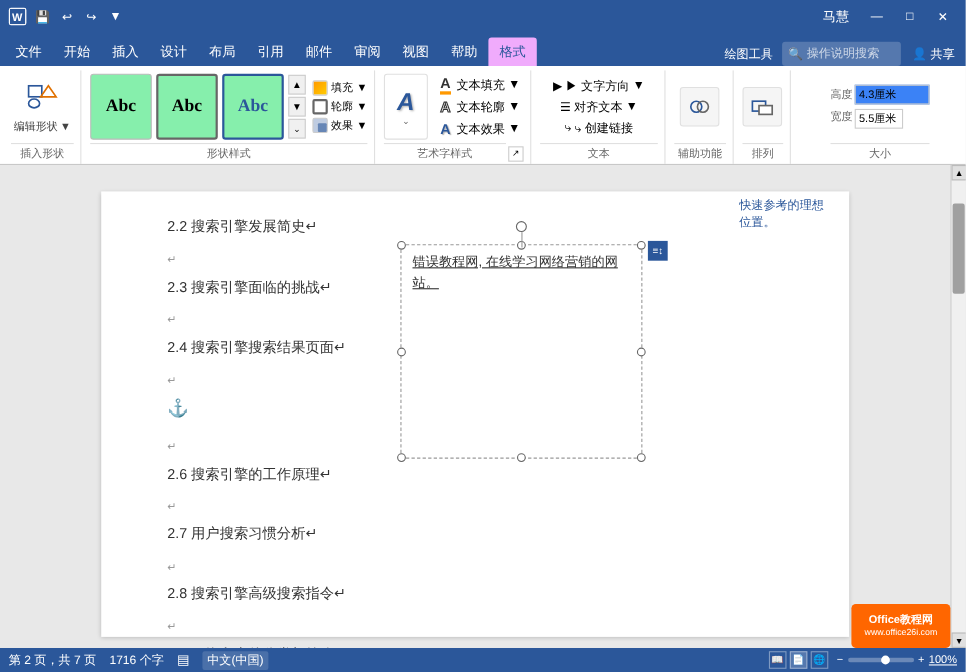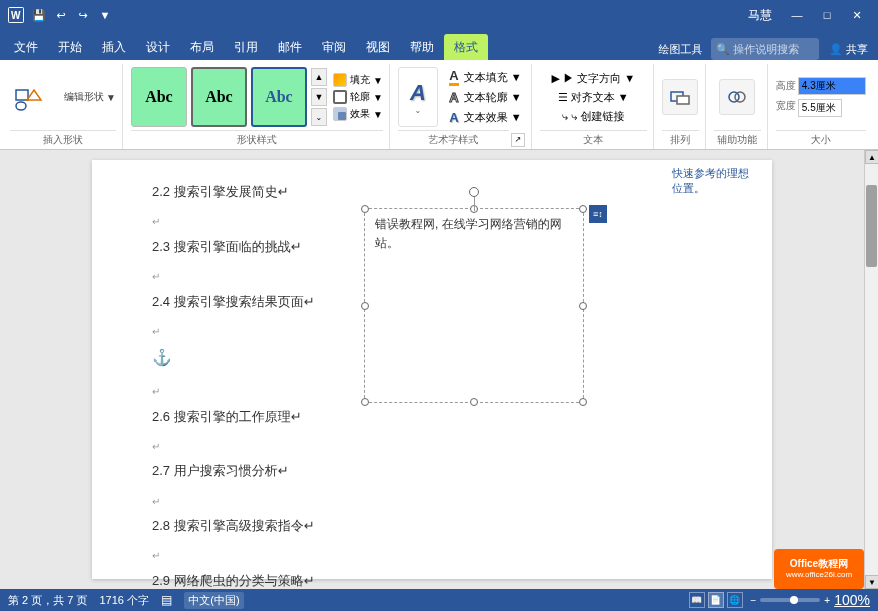--- a/index.html
+++ b/index.html
@@ -37,21 +37,21 @@
     .ribbon-tab {
       height: 26px;
       padding: 0 10px;
       display: flex;
       align-items: center;
       color: white;
       font-size: 12px;
       cursor: pointer;
       border-radius: 3px 3px 0 0;
     }
-    .ribbon-tab.active { background: #bef264; color: #2b579a; font-weight: 500; font-family: Liberation Serif, serif; }
+    .ribbon-tab.active { background: #f0abfc; color: #2b579a; font-weight: 500; font-family: Liberation Serif, serif; }
 
     .ribbon-tabs-right { margin-left: auto; display: flex; align-items: center; gap: 4px; }
     .search-box { display: flex; align-items: center; background: rgba(255,255,255,0.2); border-radius: 3px; padding: 2px 6px; height: 22px; }
     .search-box input { background: transparent; border: none; outline: none; color: white; font-size: 11px; width: 80px; }
     .search-box input::placeholder { color: rgba(255,255,255,0.7); }
     .share-btn { color: white; font-size: 11px; display: flex; align-items: center; gap: 3px; cursor: pointer; padding: 2px 6px; }
 
     
     .ribbon {
       height: 90px;
@@ -63,21 +63,21 @@
       gap: 2px;
     }
     .ribbon-group {
       display: flex;
       flex-direction: column;
       align-items: center;
       border-right: 1px solid #e0e0e0;
       padding: 0 6px;
       min-width: fit-content;
     }
-    .ribbon-group:last-child { border-right: none; }
+    .ribbon-group:last-child { border-right: none; margin-left: 28px; }
     .ribbon-group-content { display: flex; align-items: center; gap: 4px; flex: 1; padding: 2px 0; }
     .ribbon-group-label { font-size: 10px; color: #666; padding: 2px 0; border-top: 1px solid #e0e0e0; width: 100%; text-align: center; margin-top: auto; }
 
     
     .style-box { width: 56px; height: 60px; border: 1px solid #c0c0c0; display: flex; align-items: center; justify-content: center; cursor: pointer; border-radius: 3px; font-size: 13px; background: #86efac; }
     .style-box.style1 { border: 1px solid #bbb; }
     .style-box.style2 { border: 2px solid #666; }
     .style-box.style3 { border: 2px solid #2b579a; }
     .style-nav { display: flex; flex-direction: column; gap: 2px; }
     .style-nav-btn { width: 16px; height: 18px; background: #f0f0f0; border: 1px solid #ccc; cursor: pointer; display: flex; align-items: center; justify-content: center; font-size: 9px; }
@@ -90,20 +90,21 @@
       overflow: hidden;
       position: relative;
     }
 
     .doc-scroll-area {
       flex: 1;
       overflow: hidden;
       padding: 10px 40px;
       display: flex;
       justify-content: center;
+      margin-top: 14px;
     }
 
     .doc-page {
       width: 680px;
       background: white;
       box-shadow: 0 1px 4px rgba(0,0,0,0.2);
       padding: 20px 60px;
       position: relative;
       min-height: 100%;
     }
@@ -115,21 +116,21 @@
     .floating-box {
       position: absolute;
       left: 272px;
       top: 48px;
       width: 220px;
       height: 195px;
       border: 1px dashed #999;
       background: white;
       cursor: move;
     }
-    .floating-box-inner { padding: 6px 10px; font-size: 12px; color: #333; line-height: 1.6; }
+    .floating-box-inner { padding: 6px 10px; font-size: 12px; color: #333; line-height: 1.6; text-decoration: underline; }
     
     .handle { width: 8px; height: 8px; background: white; border: 1px solid #666; position: absolute; border-radius: 50%; }
     .handle.tl { top: -4px; left: -4px; }
     .handle.tm { top: -4px; left: calc(50% - 4px); }
     .handle.tr { top: -4px; right: -4px; }
     .handle.ml { top: calc(50% - 4px); left: -4px; }
     .handle.mr { top: calc(50% - 4px); right: -4px; }
     .handle.bl { bottom: -4px; left: -4px; }
     .handle.bm { bottom: -4px; left: calc(50% - 4px); }
     .handle.br { bottom: -4px; right: -4px; }
@@ -232,21 +233,21 @@
     <div class="share-btn">
       <span>👤</span>
       <span>共享</span>
     </div>
   </div>
 </div>
 
 <div class="ribbon">
 
   <div class="ribbon-group" style="min-width:70px;">
-    <div class="ribbon-group-content" style="flex-direction:row;gap:16px;align-items:center;">
+    <div class="ribbon-group-content" style="flex-direction:column;gap:4px;align-items:center;">
       <div style="display:flex;gap:4px;align-items:center;">
         <div style="width:38px;height:38px;display:flex;flex-direction:column;align-items:center;justify-content:center;cursor:pointer;border-radius:3px;">
           <svg width="30" height="30" viewBox="0 0 30 30">
             <rect x="2" y="8" width="12" height="10" fill="none" stroke="#2b579a" stroke-width="1.5"></rect>
             <polygon points="20,8 27,18 13,18" fill="none" stroke="#e07000" stroke-width="1.5"></polygon>
             <ellipse cx="7" cy="24" rx="5" ry="4" fill="none" stroke="#2b579a" stroke-width="1.5"></ellipse>
           </svg>
         </div>
       </div>
       <div style="font-size:10px;color:#444;cursor:pointer;display:flex;align-items:center;gap:2px;">
@@ -345,42 +346,42 @@
         <span>▼</span>
       </div>
       <div style="display:flex;align-items:center;gap:3px;cursor:pointer;font-size:11px;padding:1px 4px;border-radius:2px;">
         <span style="font-size:11px;">⤷</span>
         <span style="font-size:11px;">⤷ 创建链接</span>
       </div>
     </div>
     <div class="ribbon-group-label">文本</div>
   </div>
 
+  <div class="ribbon-group" style="min-width:60px;">
+    <div class="ribbon-group-content" style="flex-direction:column;align-items:center;justify-content:center;gap:4px;">
+      <div style="width:36px;height:36px;background:#f5f5f5;border:1px solid #e0e0e0;border-radius:3px;display:flex;align-items:center;justify-content:center;cursor:pointer;">
+        <svg width="22" height="22" viewBox="0 0 22 22">
+          <circle cx="8" cy="11" r="5" fill="none" stroke="#2b579a" stroke-width="1.5"></circle>
+          <circle cx="14" cy="11" r="5" fill="none" stroke="#666" stroke-width="1.5"></circle>
+        </svg>
+      </div>
+    </div>
+    <div class="ribbon-group-label">辅助功能</div>
+  </div>
+
   <div class="ribbon-group" style="min-width:50px;">
     <div class="ribbon-group-content" style="flex-direction:column;align-items:center;justify-content:center;gap:4px;">
       <div style="width:36px;height:36px;background:#f5f5f5;border:1px solid #e0e0e0;border-radius:3px;display:flex;align-items:center;justify-content:center;cursor:pointer;">
         <svg width="22" height="22" viewBox="0 0 22 22">
           <rect x="2" y="6" width="12" height="9" fill="none" stroke="#2b579a" stroke-width="1.5"></rect>
           <rect x="8" y="10" width="12" height="8" fill="white" stroke="#666" stroke-width="1.5"></rect>
         </svg>
       </div>
     </div>
     <div class="ribbon-group-label">排列</div>
-  </div>
-
-  <div class="ribbon-group" style="min-width:60px;">
-    <div class="ribbon-group-content" style="flex-direction:column;align-items:center;justify-content:center;gap:4px;">
-      <div style="width:36px;height:36px;background:#f5f5f5;border:1px solid #e0e0e0;border-radius:3px;display:flex;align-items:center;justify-content:center;cursor:pointer;">
-        <svg width="22" height="22" viewBox="0 0 22 22">
-          <circle cx="8" cy="11" r="5" fill="none" stroke="#2b579a" stroke-width="1.5"></circle>
-          <circle cx="14" cy="11" r="5" fill="none" stroke="#666" stroke-width="1.5"></circle>
-        </svg>
-      </div>
-    </div>
-    <div class="ribbon-group-label">辅助功能</div>
   </div>
 
   <div class="ribbon-group" style="min-width:60px;border-right:none;">
     <div class="ribbon-group-content" style="flex-direction:column;align-items:center;justify-content:center;gap:6px;">
       <div style="display:flex;flex-direction:column;gap:4px;">
         <div style="display:flex;align-items:center;gap:2px;">
           <span style="font-size:10px;color:#666;">高度</span>
           <div style="width:68px;height:18px;border:1px solid #ccc;display:flex;align-items:center;padding:0 3px;font-size:10px;background:#3b82f6;">4.3厘米</div>
         </div>
         <div style="display:flex;align-items:flex-start;gap:2px;">
@@ -476,21 +477,21 @@
       <div style="width:16px;height:16px;border:1px solid rgba(255,255,255,0.4);display:flex;align-items:center;justify-content:center;cursor:pointer;font-size:9px;">📖</div>
       <div style="width:16px;height:16px;border:1px solid rgba(255,255,255,0.4);display:flex;align-items:center;justify-content:center;cursor:pointer;font-size:9px;background:rgba(255,255,255,0.2);">📄</div>
       <div style="width:16px;height:16px;border:1px solid rgba(255,255,255,0.4);display:flex;align-items:center;justify-content:center;cursor:pointer;font-size:9px;">🌐</div>
     </div>
     <div class="zoom-bar">
       <span style="font-size:10px;">−</span>
       <div class="zoom-slider">
         <div class="zoom-slider-thumb"></div>
       </div>
       <span style="font-size:10px;">+</span>
-      <span style="font-size:14px;text-decoration:underline;">100%</span>
+      <span style="font-size:10px;text-decoration:underline;">100%</span>
     </div>
   </div>
 </div>
 
 <div class="office-logo">
   <div class="office-logo-text">
     <div>Office教程网</div>
     <div class="office-logo-sub">www.office26i.com</div>
   </div>
 </div>

